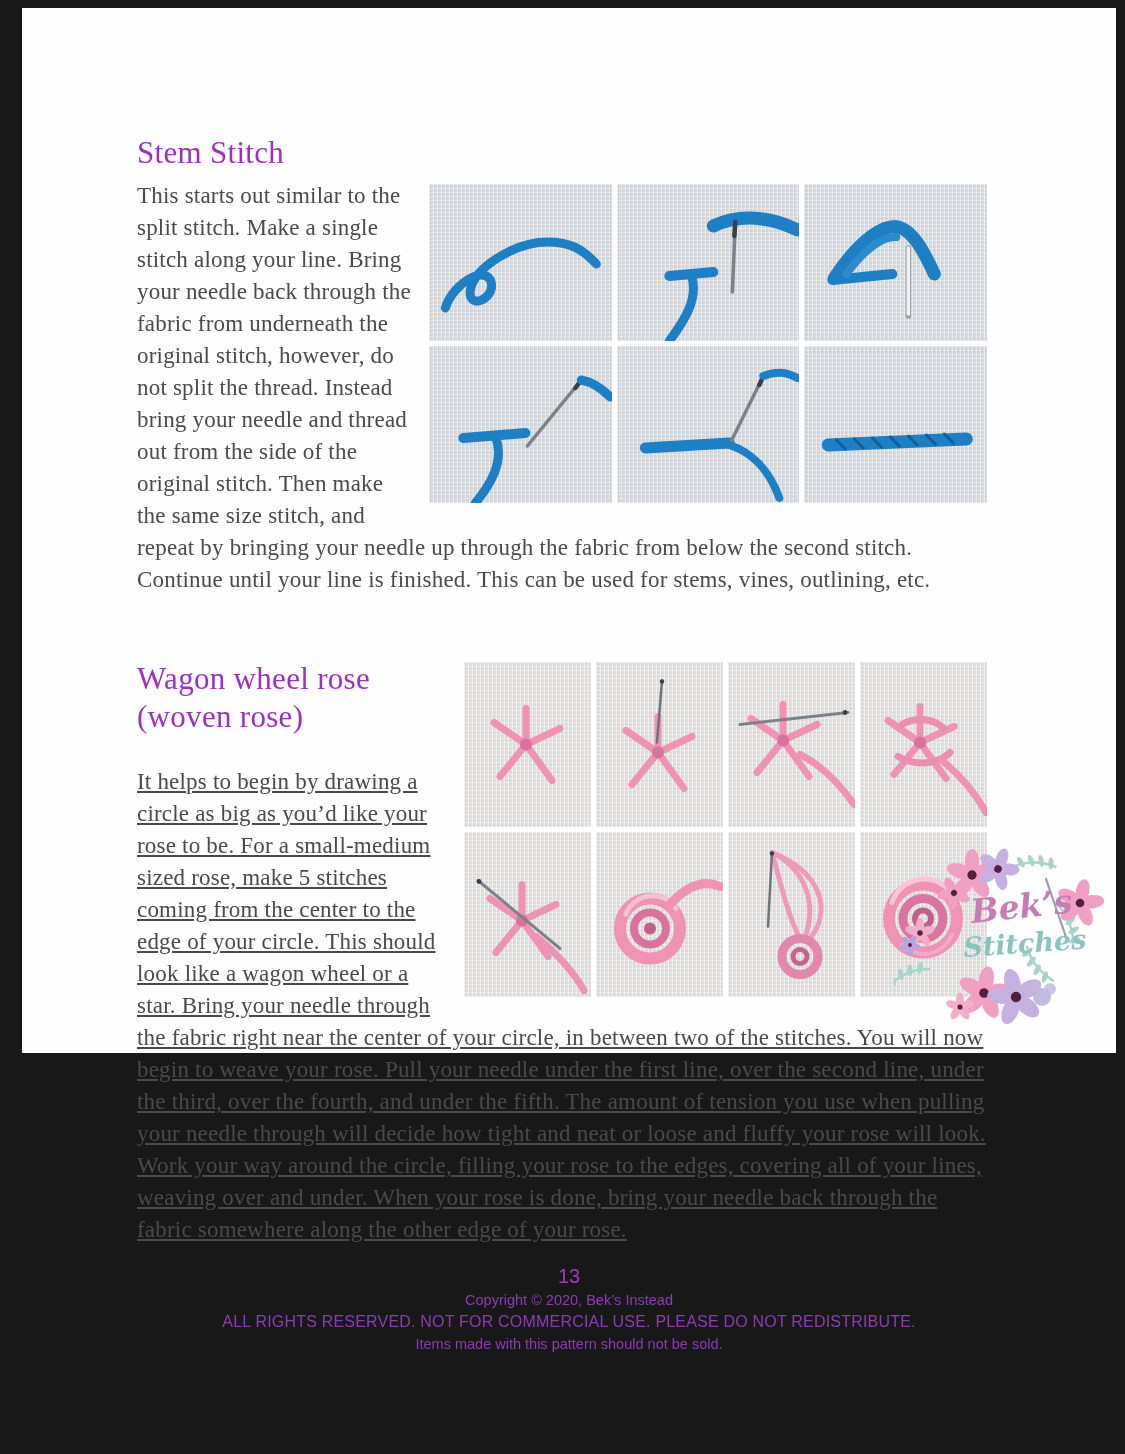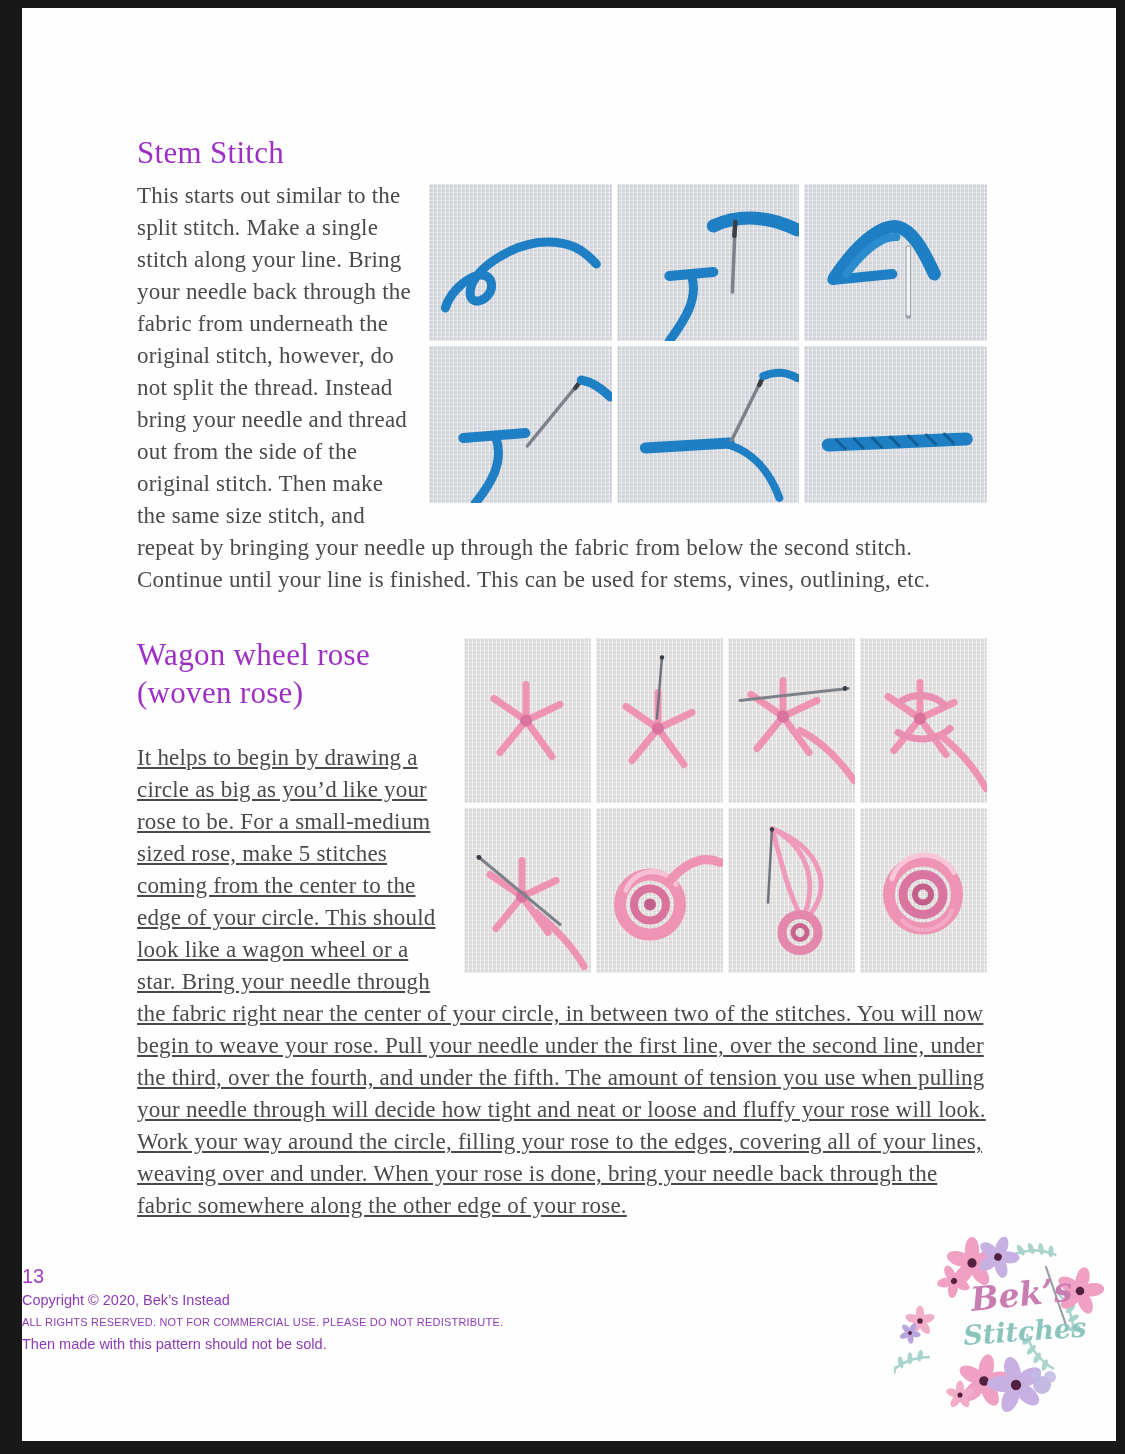--- a/index.html
+++ b/index.html
@@ -3,21 +3,21 @@
 <meta charset="utf-8">
 <style>
   html,body{margin:0;padding:0;}
   body{
     width:1125px;height:1454px;position:relative;
     background:#181818;
     font-family:"Liberation Serif", serif;
     overflow:hidden;
   }
   .page{
-    position:absolute;left:22px;top:8px;width:1094px;height:1433px;
+    position:absolute;left:22px;top:8px;width:1094px;height:1045px;
     background:#fefefe;
   }
   .content{
     position:absolute;left:115px;top:126px;width:850px;
   }
   h2.section-title{
     font-family:"Liberation Serif", serif;
     font-weight:400;
     font-size:31px;line-height:38px;
     color:#9e2fc4;
@@ -53,31 +53,31 @@
       repeating-linear-gradient(90deg, rgba(255,255,255,.45) 0 1px, rgba(120,125,135,.08) 1px 2px, transparent 2px 4px),
       repeating-linear-gradient(0deg, rgba(255,255,255,.38) 0 1px, transparent 1px 4px);
   }
   .rose-grid .photo{
     background-color:#dfdddc;
     background-image:
       repeating-linear-gradient(90deg, rgba(255,255,255,.5) 0 1px, rgba(140,135,130,.07) 1px 2px, transparent 2px 4px),
       repeating-linear-gradient(0deg, rgba(255,255,255,.4) 0 1px, transparent 1px 4px);
   }
   .photo svg{position:absolute;inset:0;width:100%;height:100%;}
-  .section-rose{margin-top:40px;}
+  .section-rose{margin-top:64px;}
   .section-rose .body-text{margin-top:30px;text-decoration:underline;}
   .footer{
     position:absolute;left:0;right:0;top:1255px;
-    text-align:left;
+    text-align:center;
     font-family:"Liberation Sans", sans-serif;
     color:#9240bd;
   }
   .page-number{font-size:20px;line-height:26px;color:#a03cc4;}
   .footer-line{font-size:14.5px;line-height:22px;color:#8d3bb5;}
-  .footer-line.rights{font-size:11px;letter-spacing:.2px;}
+  .footer-line.rights{font-size:16px;letter-spacing:.2px;}
   .logo{
     position:absolute;right:4px;bottom:26px;width:218px;height:186px;
   }
   .logo svg{width:100%;height:100%;}
   .logo-bek{
     font-family:"DejaVu Serif", serif;font-style:italic;font-weight:bold;
     font-size:33px;fill:#c97cb2;
   }
   .logo-stitches{
     font-family:"DejaVu Serif", serif;font-style:italic;font-weight:bold;
@@ -238,21 +238,21 @@
         <p class="body-text">It helps to begin by drawing a circle as big as you’d like your rose to be. For a small-medium sized rose, make 5 stitches coming from the center to the edge of your circle. This should look like a wagon wheel or a star. Bring your needle through the fabric right near the center of your circle, in between two of the stitches. You will now begin to weave your rose. Pull your needle under the first line, over the second line, under the third, over the fourth, and under the fifth. The amount of tension you use when pulling your needle through will decide how tight and neat or loose and fluffy your rose will look. Work your way around the circle, filling your rose to the edges, covering all of your lines, weaving over and under. When your rose is done, bring your needle back through the fabric somewhere along the other edge of your rose.</p>
       </div>
     </section>
 
   </div>
 
   <div class="footer">
     <div class="page-number">13</div>
     <div class="footer-line">Copyright © 2020, Bek’s Instead</div>
     <div class="footer-line rights">ALL RIGHTS RESERVED. NOT FOR COMMERCIAL USE. PLEASE DO NOT REDISTRIBUTE.</div>
-    <div class="footer-line">Then made with this pattern should not be sold.</div>
+    <div class="footer-line">Items made with this pattern should not be sold.</div>
   </div>
 
   <div class="logo">
     <svg viewBox="0 0 218 186">
       <defs>
         <g id="flower5">
           <ellipse cx="0" cy="-9" rx="5" ry="9"></ellipse>
           <ellipse cx="0" cy="-9" rx="5" ry="9" transform="rotate(72)"></ellipse>
           <ellipse cx="0" cy="-9" rx="5" ry="9" transform="rotate(144)"></ellipse>
           <ellipse cx="0" cy="-9" rx="5" ry="9" transform="rotate(216)"></ellipse>

